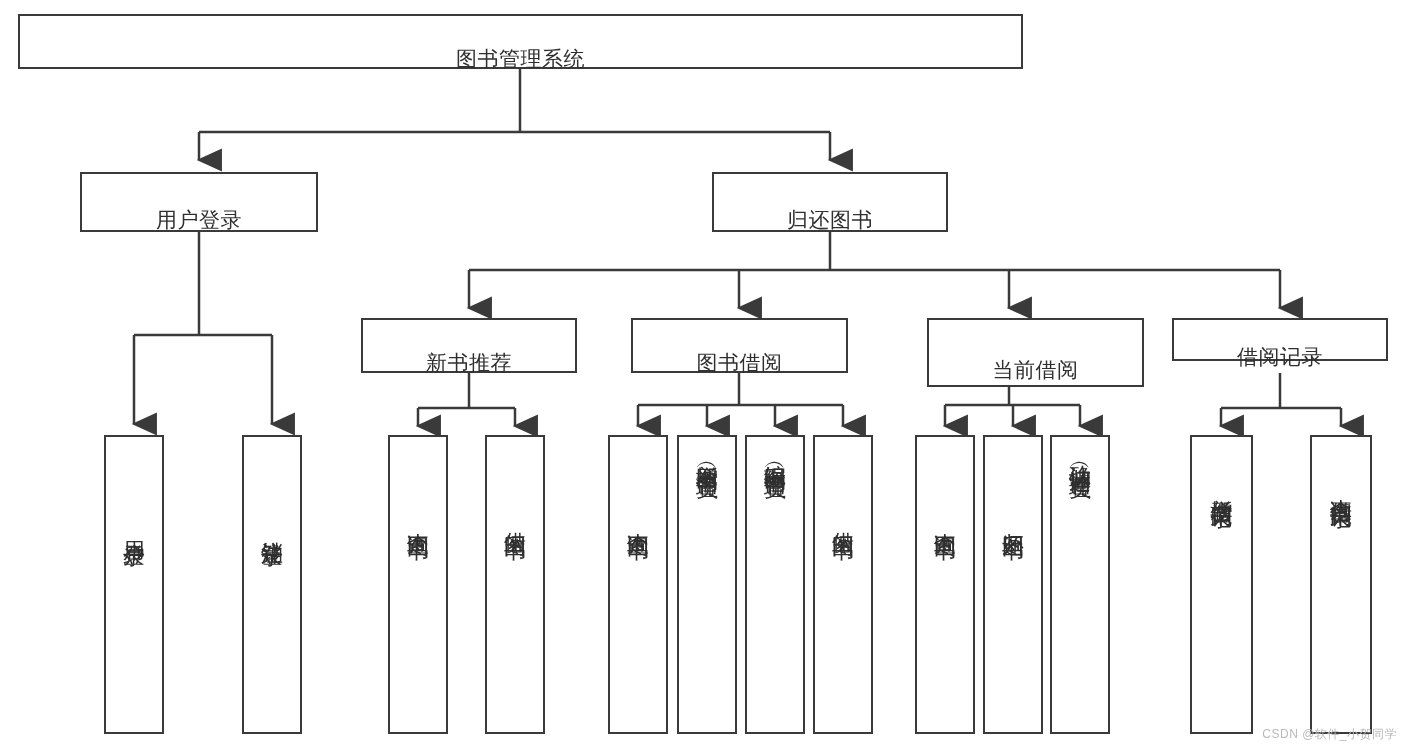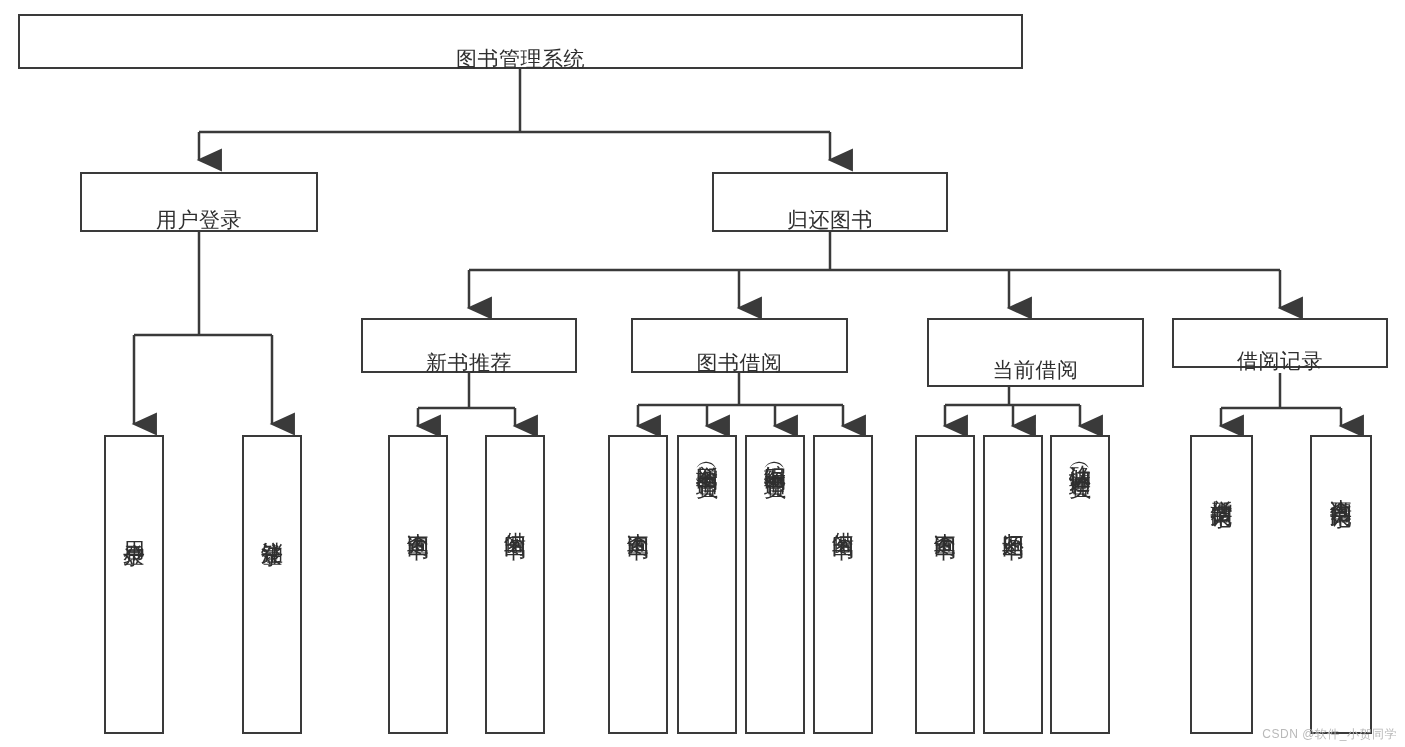--- a/index.html
+++ b/index.html
@@ -143,21 +143,21 @@
 
   <div class="node h" style="left:631px; top:318px; width:217px; height:55px;">
     <span class="lbl">图书借阅</span>
   </div>
   <div class="node h" style="left:361px; top:318px; width:216px; height:55px;">
     <span class="lbl">新书推荐</span>
   </div>
   <div class="node h" style="left:927px; top:318px; width:217px; height:69px;">
     <span class="lbl">当前借阅</span>
   </div>
-  <div class="node h" style="left:1172px; top:318px; width:216px; height:50px;align-items:center;">
+  <div class="node h" style="left:1172px; top:318px; width:216px; height:43px;align-items:center;">
     <span class="lbl">借阅记录</span>
   </div>
 
   <div class="node v" style="left:104px; top:435px; width:60px; height:299px; padding-top:86px;">
     <span class="lbl">用户登录</span>
   </div>
   <div class="node v" style="left:242px; top:435px; width:60px; height:299px; padding-top:86px;">
     <span class="lbl">注销登录</span>
   </div>
 

